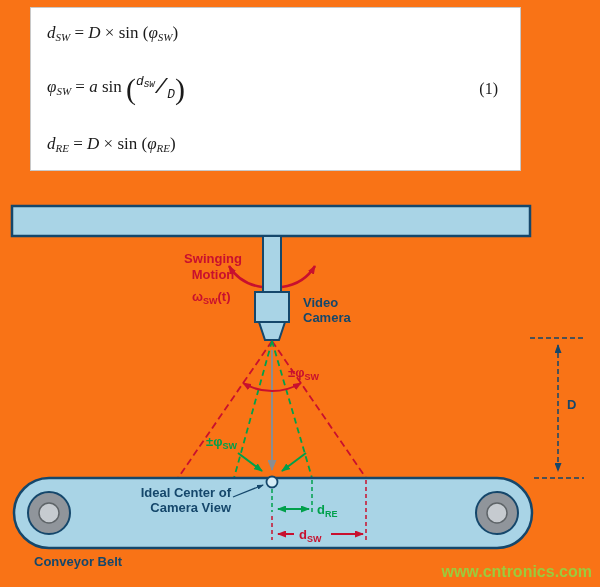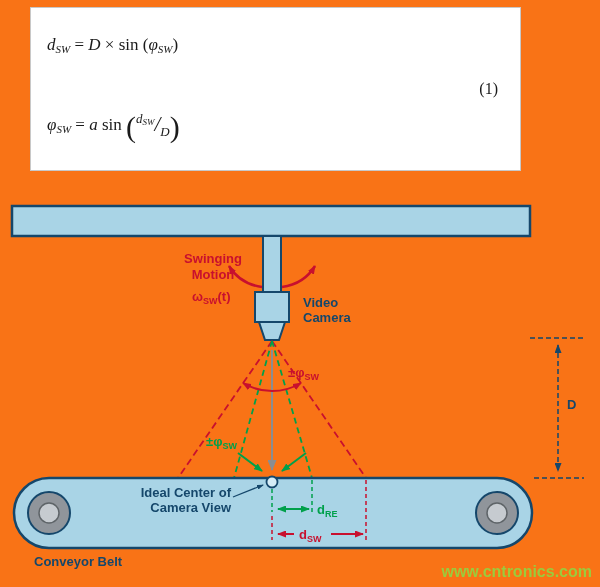--- a/index.html
+++ b/index.html
@@ -7,21 +7,21 @@
         font-family:"Liberation Sans",sans-serif;padding-left:33px;}
   
   .formula-box{position:absolute;left:30px;top:7px;width:491px;height:164px;
     background:#ffffff;border:1px solid #c8c8c8;box-sizing:border-box;}
   .equations{position:absolute;left:16px;top:0;height:100%;display:flex;
     flex-direction:column;justify-content:space-around;}
   .eq-line{font-family:"Liberation Serif",serif;font-size:17px;color:#1a1a1a;white-space:pre;line-height:1;}
   .eq-line .it{font-style:italic;}
   .eq-line sub{font-size:11px;font-style:italic;vertical-align:-3px;}
   .bigparen{font-size:30px;font-weight:400;vertical-align:-7px;}
-  .frac{display:inline-block;}
+  .frac{display:inline-block;font-family:Liberation Mono, monospace;}
   .num{font-size:13px;vertical-align:7px;}
   .num sub{font-size:9px;vertical-align:-2px;}
   .den{font-size:13px;vertical-align:-6px;}
   .fslash{font-size:21px;font-style:italic;vertical-align:-1px;}
   .eq-number{position:absolute;right:22px;top:50%;transform:translateY(-50%);
     font-family:"Liberation Serif",serif;font-size:16px;color:#1a1a1a;}
   
   .lbl{font-family:"Liberation Sans",sans-serif;font-weight:bold;font-size:13px;}
   .red{fill:#C8102E;}
   .green{fill:#00A04B;}
@@ -34,20 +34,21 @@
 
 <div id="page">
 
   <div class="formula-box">
     <div class="equations">
 
       <div class="eq-line"><span class="it">d</span><sub>SW</sub><span> = </span><span class="it">D</span><span> × </span><span>sin </span><span>(</span><span class="it">φ</span><sub>SW</sub><span>)</span></div>
 
       <div class="eq-line"><span class="it">φ</span><sub>SW</sub><span> = </span><span class="it">a</span><span> sin </span><span class="bigparen">(</span><span class="frac"><span class="num"><span class="it">d</span><sub>SW</sub></span><span class="fslash">/</span><span class="den it">D</span></span><span class="bigparen">)</span></div>
 
+      <div class="eq-line"><span class="it">d</span><sub>RE</sub><span> = </span><span class="it">D</span><span> × </span><span>sin </span><span>(</span><span class="it">φ</span><sub>RE</sub><span>)</span></div>
 
 
     </div>
     <div class="eq-number">(1)</div>
   </div>
 
   <svg width="600" height="587" viewBox="0 0 600 587" style="position:absolute;left:0;top:0;">
     <defs>
       <marker id="arr-red" markerUnits="userSpaceOnUse" markerWidth="9" markerHeight="7" refX="8" refY="3.5" orient="auto-start-reverse">
           <path d="M0,0 L9,3.5 L0,7 Z" fill="#C8102E"></path>

